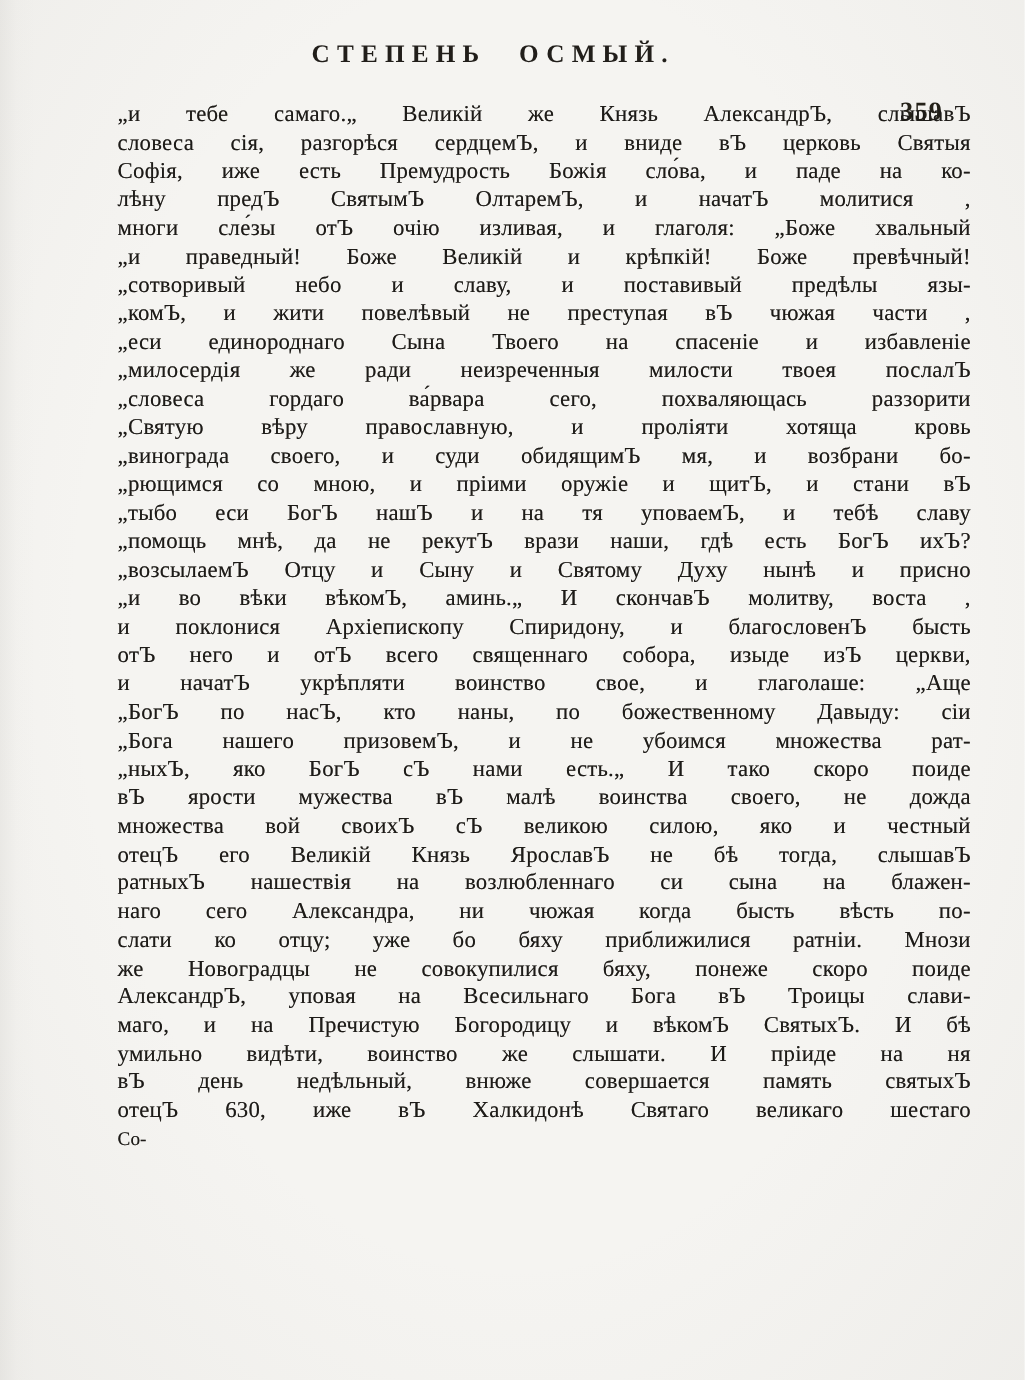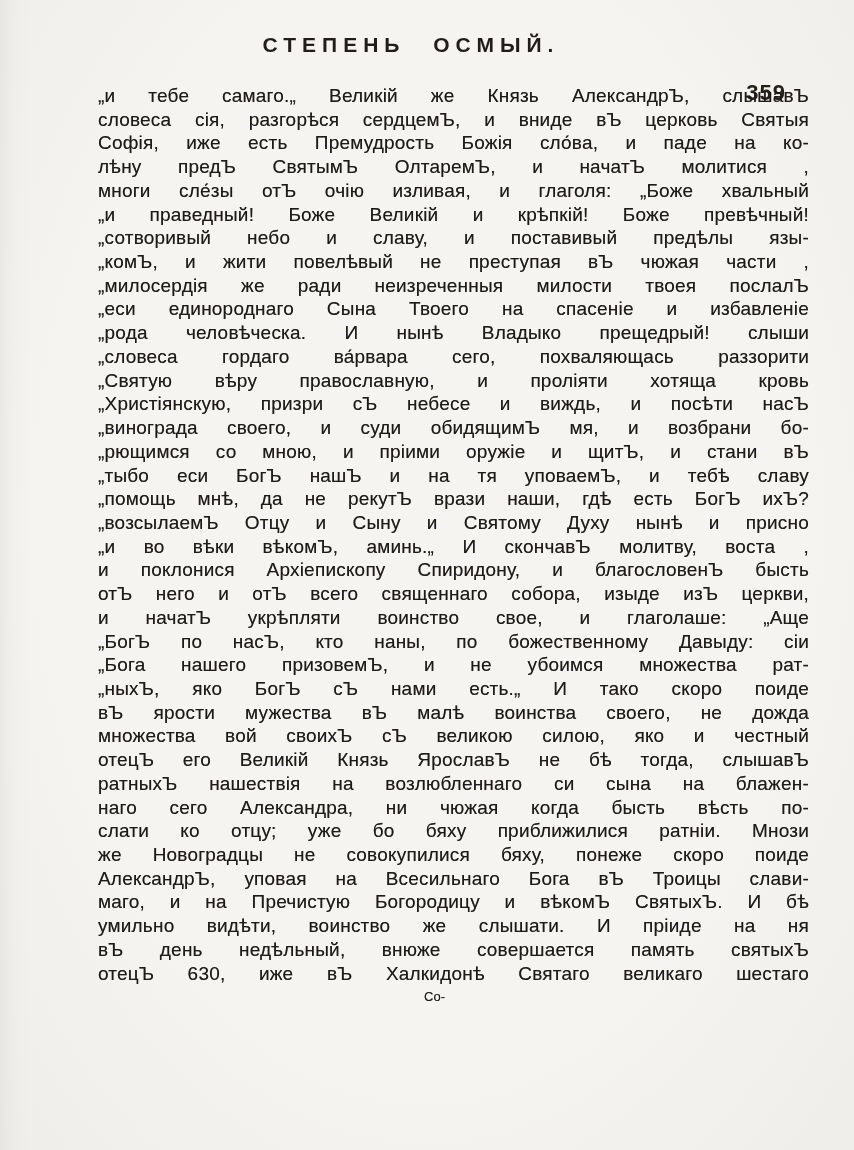--- a/index.html
+++ b/index.html
@@ -4,21 +4,21 @@
 <style>
   html,body{margin:0;padding:0;background:#ffffff;}
   .page{
     position:relative;
     width:854px;height:1150px;
     background:
       radial-gradient(ellipse at 50% 45%, rgba(255,255,255,0) 60%, rgba(180,178,172,0.10) 100%),
       linear-gradient(90deg, rgba(150,148,142,0.10) 0px, rgba(150,148,142,0.02) 14px, rgba(0,0,0,0) 30px),
       #f5f4f1;
     overflow:hidden;
-    font-family:Liberation Sans, sans-serif;
+    font-family:Liberation Serif, serif;
     color:#1d1b18;
   }
   .running-header{
     position:absolute;top:33px;left:0;width:854px;
     text-align:center;
     transform:translateX(-16px);
     font-size:21px;font-weight:bold;
     letter-spacing:6px;word-spacing:16px;
     color:#211e1a;
   }
@@ -35,22 +35,22 @@
     font-size:19px;
     white-space:nowrap; 
     text-align:justify;
     letter-spacing:0.2px;
     text-shadow:0 0 0.5px rgba(30,25,20,0.55);
   }
   
   .tl{text-align-last:justify;-moz-text-align-last:justify;}
   .catchword-line{
     height:24px;line-height:24px;
-    font-size:13px;
-    text-align:center;
+    font-size:16px;
+    text-align:left;
     padding-right:38px;
     text-shadow:0 0 0.5px rgba(30,25,20,0.55);
   }
 </style>
 </head>
 <body>
 
 <div class="page">
 
   <div class="running-header">СТЕПЕНЬ ОСМЫЙ.</div>
@@ -59,26 +59,24 @@
 
   <div class="text-block">
     <div class="tl">„и тебе самаго.„ Великій же Князь АлександрЪ, слышавЪ</div>
     <div class="tl">словеса сія, разгорѣся сердцемЪ, и вниде вЪ церковь Святыя</div>
     <div class="tl">Софія, иже есть Премудрость Божія сло́ва, и паде на ко-</div>
     <div class="tl">лѣну предЪ СвятымЪ ОлтаремЪ, и начатЪ молитися ,</div>
     <div class="tl">многи сле́зы отЪ очію изливая, и глаголя: „Боже хвальный</div>
     <div class="tl">„и праведный! Боже Великій и крѣпкій! Боже превѣчный!</div>
     <div class="tl">„сотворивый небо и славу, и поставивый предѣлы язы-</div>
     <div class="tl">„комЪ, и жити повелѣвый не преступая вЪ чюжая части ,</div>
+    <div class="tl">„еси единороднаго Сына Твоего на спасеніе и избавленіе</div>
     <div class="tl">„милосердія же ради неизреченныя милости твоея послалЪ</div>
-    <div class="tl">„еси единороднаго Сына Твоего на спасеніе и избавленіе</div>
-    <div class="tl">„рода человѣческа. И нынѣ Владыко прещедрый! слыши</div>
     <div class="tl">„словеса гордаго ва́рвара сего, похваляющась раззорити</div>
     <div class="tl">„Святую вѣру православную, и проліяти хотяща кровь</div>
-    <div class="tl">„Христіянскую, призри сЪ небесе и виждь, и посѣти насЪ</div>
     <div class="tl">„винограда своего, и суди обидящимЪ мя, и возбрани бо-</div>
     <div class="tl">„рющимся со мною, и пріими оружіе и щитЪ, и стани вЪ</div>
     <div class="tl">„тыбо еси БогЪ нашЪ и на тя уповаемЪ, и тебѣ славу</div>
     <div class="tl">„помощь мнѣ, да не рекутЪ врази наши, гдѣ есть БогЪ ихЪ?</div>
     <div class="tl">„возсылаемЪ Отцу и Сыну и Святому Духу нынѣ и присно</div>
     <div class="tl">„и во вѣки вѣкомЪ, аминь.„ И скончавЪ молитву, воста ,</div>
     <div class="tl">и поклонися Архіепископу Спиридону, и благословенЪ бысть</div>
     <div class="tl">отЪ него и отЪ всего священнаго собора, изыде изЪ церкви,</div>
     <div class="tl">и начатЪ укрѣпляти воинство свое, и глаголаше: „Аще</div>
     <div class="tl">„БогЪ по насЪ, кто наны, по божественному Давыду: сіи</div>

